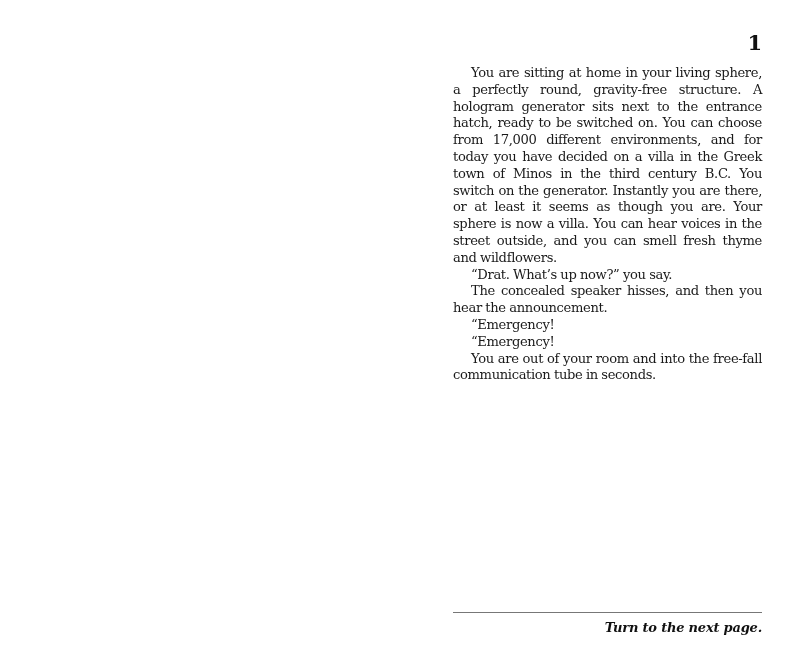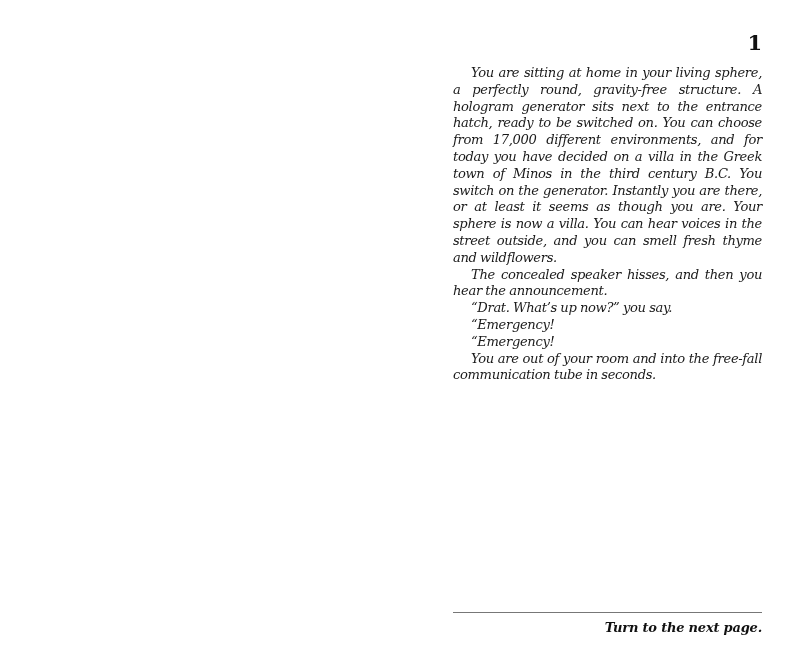--- a/index.html
+++ b/index.html
@@ -10,39 +10,39 @@
     .left-page { position: absolute; left: 0; top: 0; width: 405px; height: 665px; background: #ffffff; }
     .right-page { position: absolute; left: 405px; top: 0; width: 405px; height: 665px; background: #ffffff; }
     .page-number {
       position: absolute; right: 48px; top: 30px;
       font-family: "DejaVu Serif", serif; font-weight: bold; font-size: 21px; color: #111;
     }
     .text-block {
       position: absolute; left: 48px; top: 65px; width: 309px;
       font-size: 13.1px; line-height: 16.8px; letter-spacing: -0.35px; word-spacing: -0.3px;
     }
-    .para { margin: 0; text-indent: 18px; text-align: justify; font-style: italic; }
+    .para { margin: 0; text-indent: 18px; text-align: justify; }
     .footer-rule { position: absolute; left: 48px; top: 612px; width: 309px; height: 0; border-top: 1px solid #777; }
     .footer-text {
       position: absolute; right: 48px; top: 620px;
       font-style: italic; font-size: 13px; color: #111; letter-spacing: -0.2px; font-weight: bold;
     }
   </style>
 </head>
 <body>
 
 <div class="left-page"></div>
 
 <div class="right-page">
   <div class="page-number">1</div>
 
   <div class="text-block">
     <p class="para">You are sitting at home in your living sphere, a perfectly round, gravity-free structure. A hologram generator sits next to the entrance hatch, ready to be switched on. You can choose from 17,000 different environments, and for today you have decided on a villa in the Greek town of Minos in the third century B.C. You switch on the generator. Instantly you are there, or at least it seems as though you are. Your sphere is now a villa. You can hear voices in the street outside, and you can smell fresh thyme and wildflowers.</p>
+    <p class="para">“Drat. What’s up now?” you say.</p>
     <p class="para">The concealed speaker hisses, and then you hear the announcement.</p>
-    <p class="para">“Drat. What’s up now?” you say.</p>
     <p class="para">“Emergency!</p>
     <p class="para">“Emergency!</p>
     <p class="para">You are out of your room and into the free-fall communication tube in seconds.</p>
   </div>
 
   <div class="footer-rule"></div>
   <div class="footer-text">Turn to the next page.</div>
 </div>
 
 </body></html>

